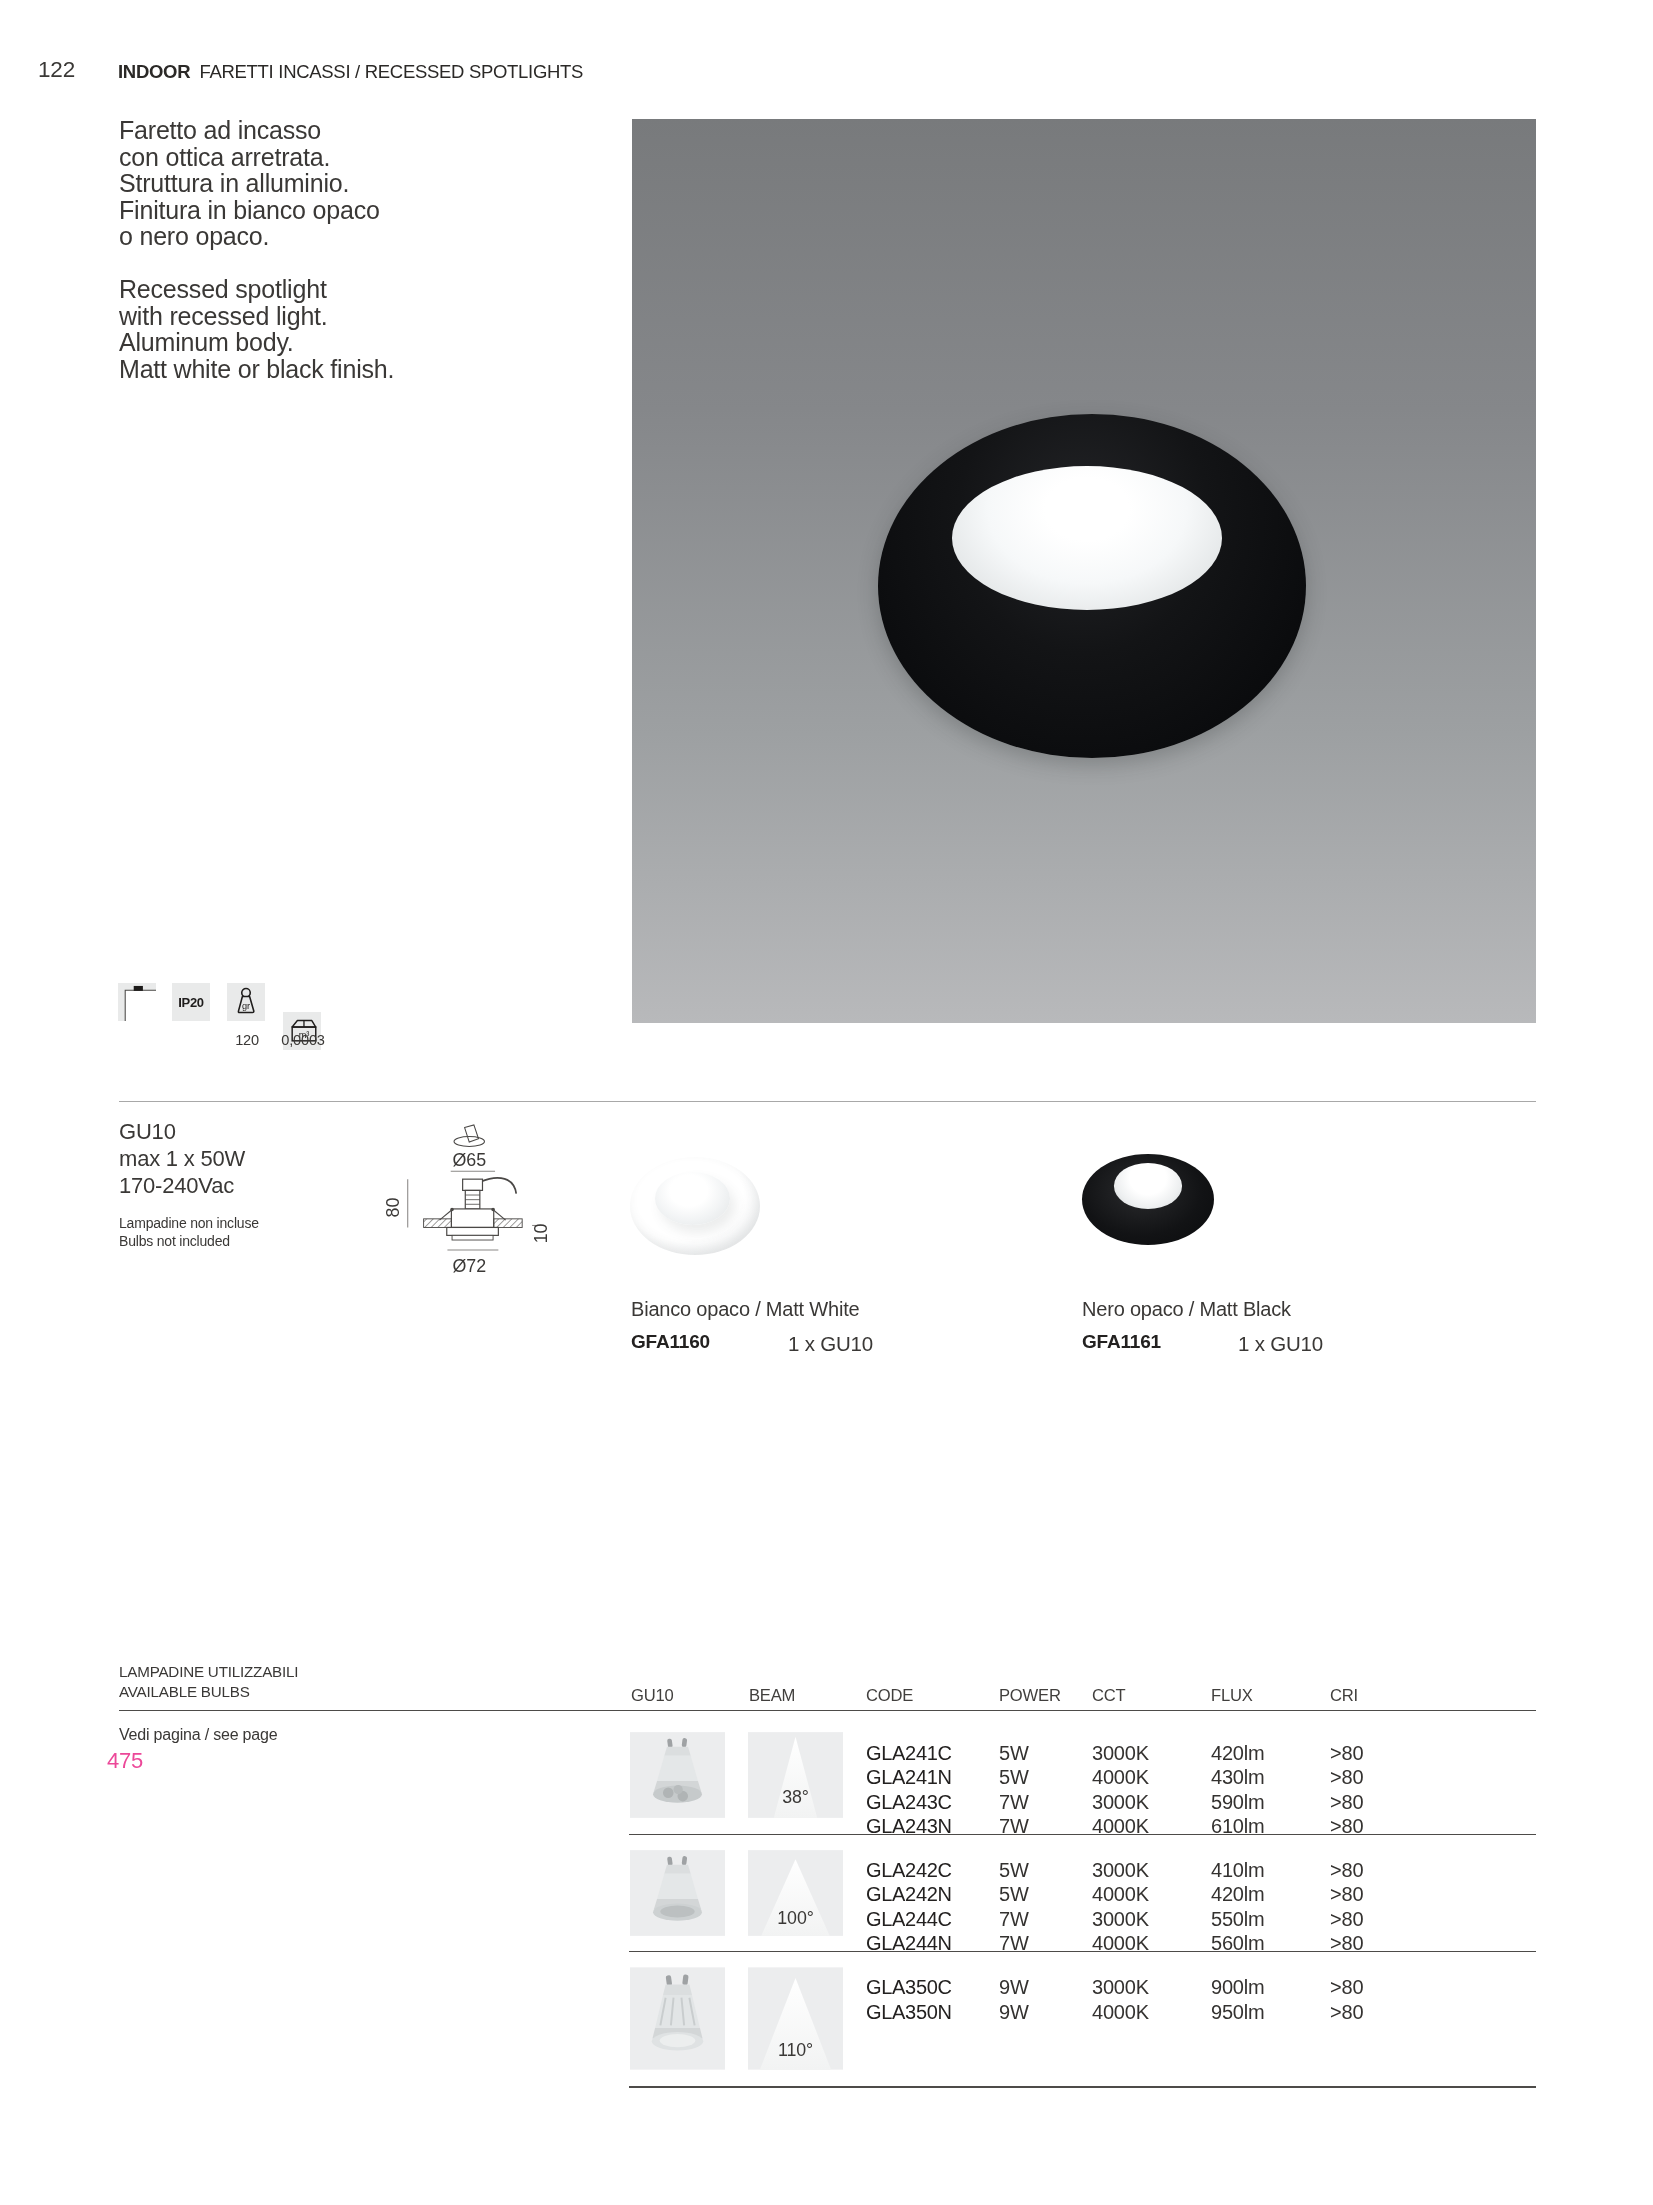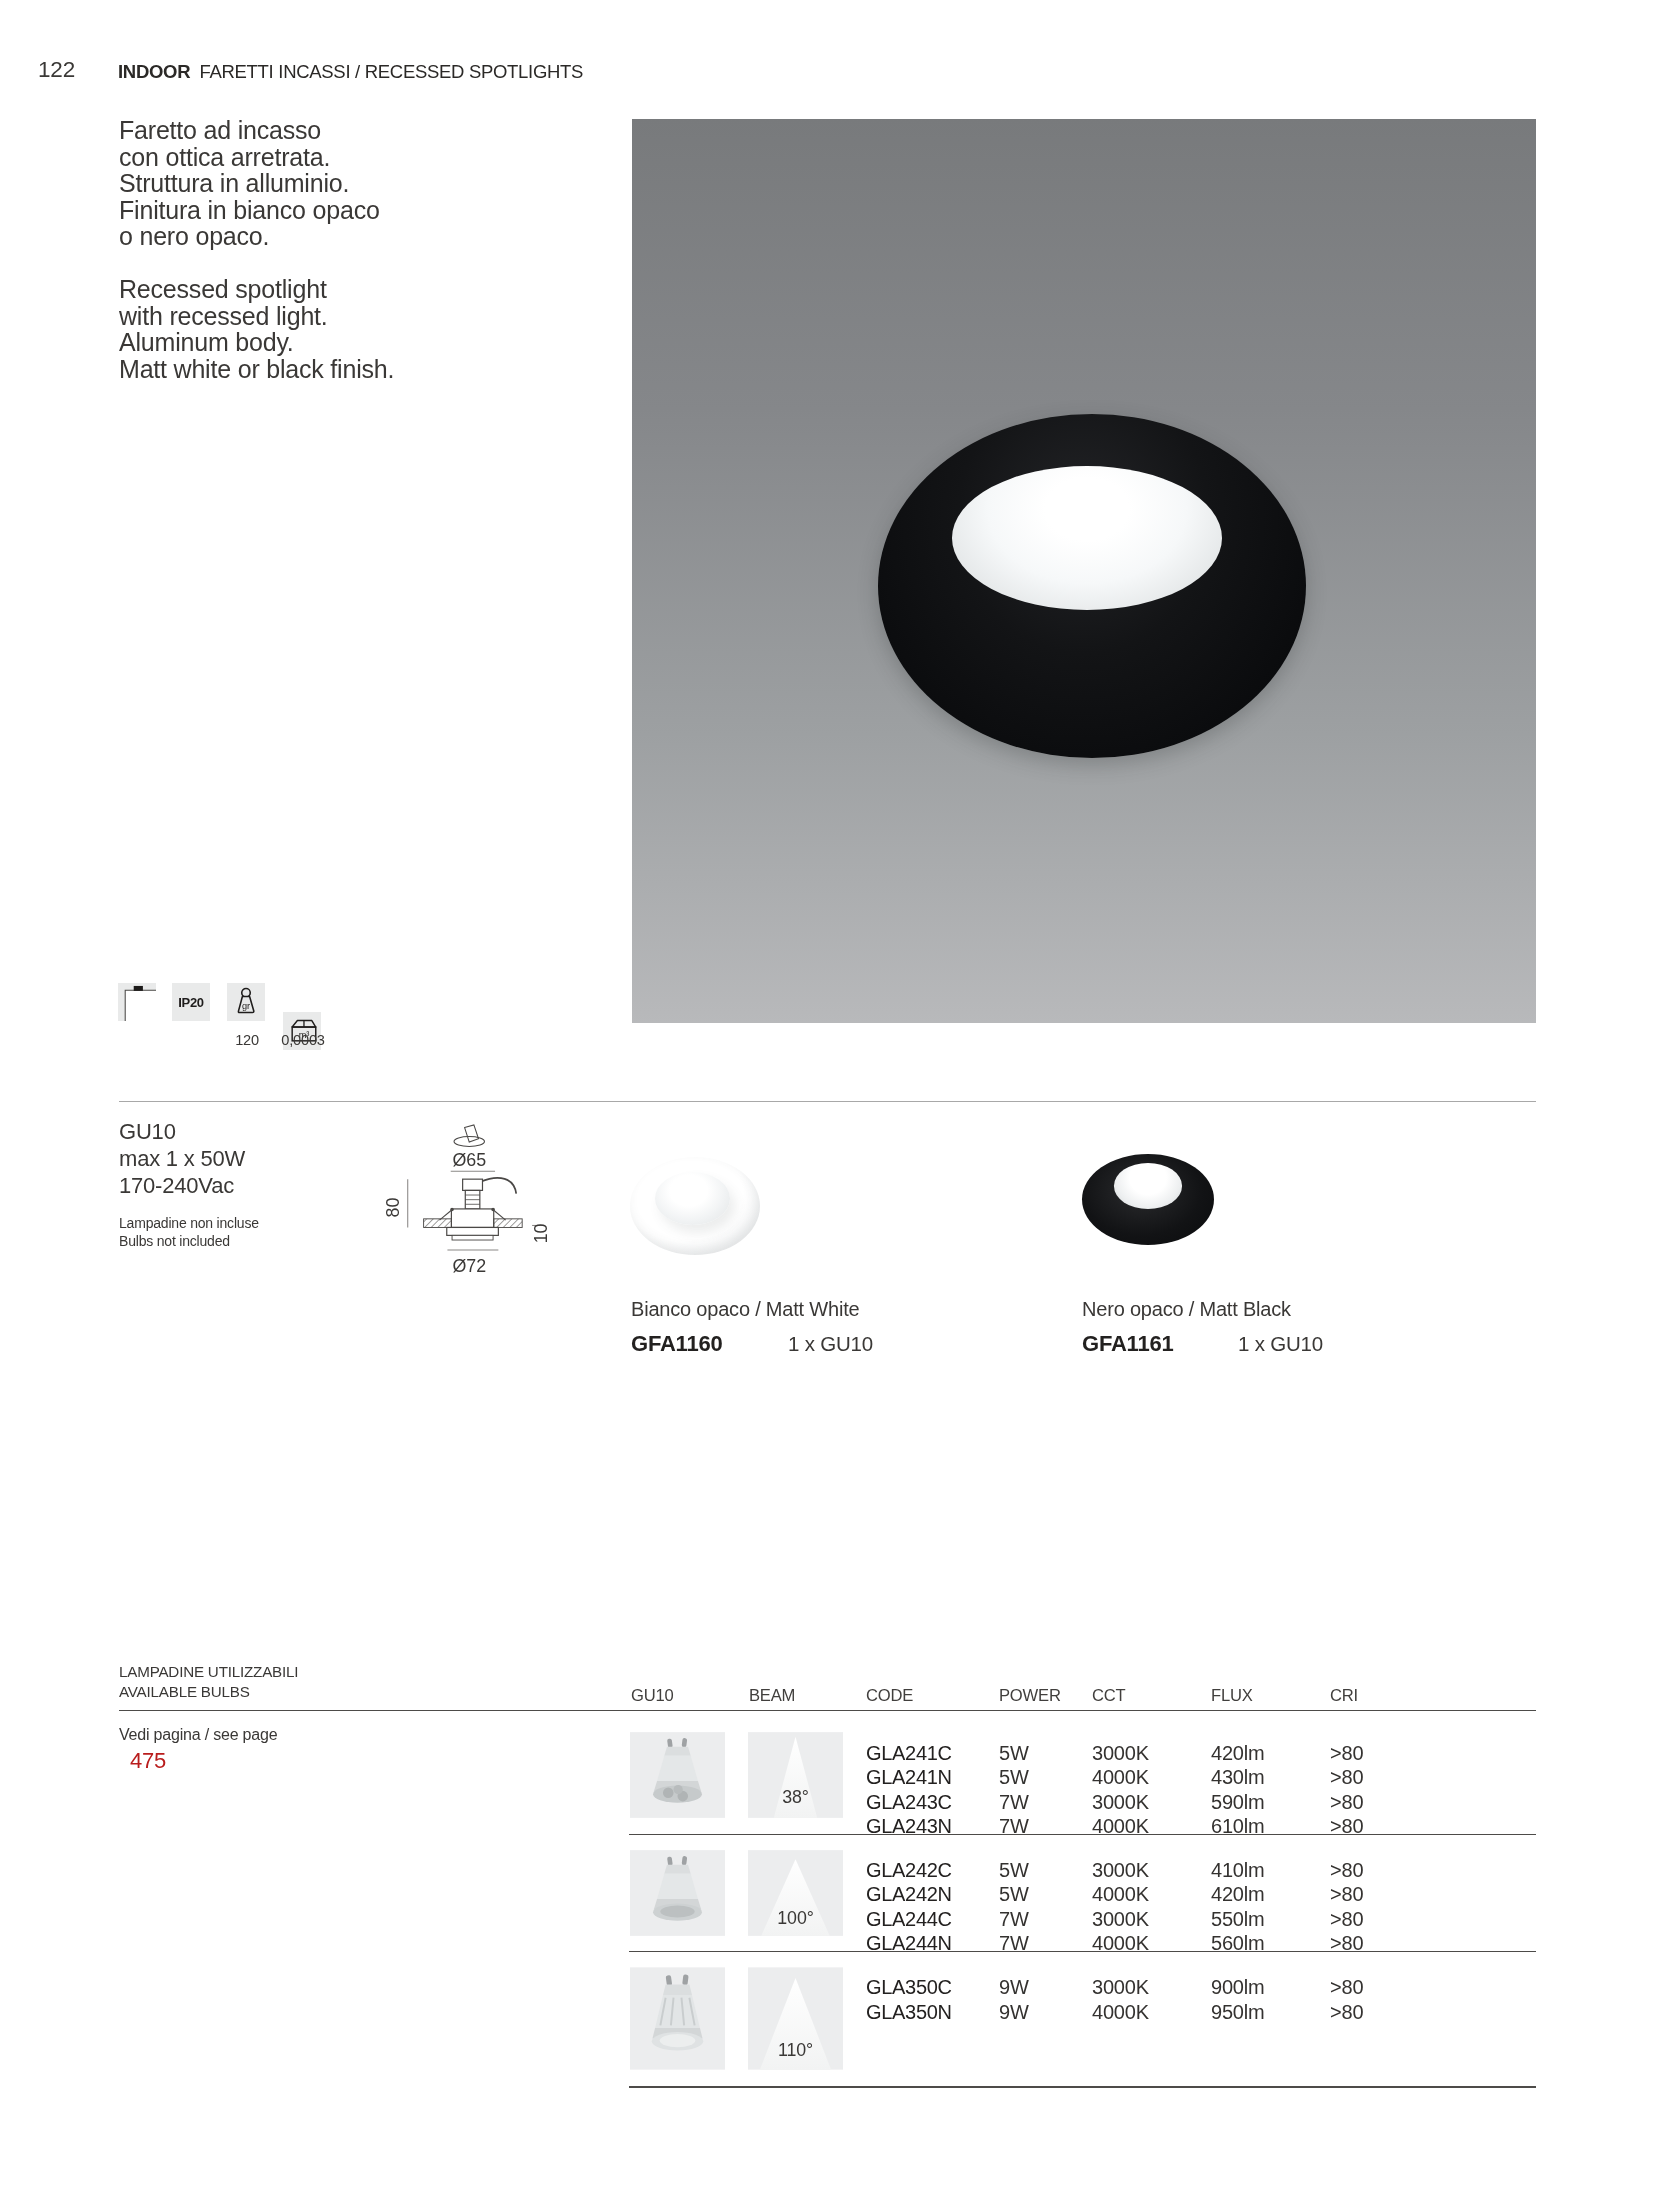--- a/index.html
+++ b/index.html
@@ -44,33 +44,33 @@
     background:radial-gradient(ellipse at 40% 36%,#ffffff 55%,#f4f5f6 76%,#e6e8e9 92%,#d9dbdc 100%);
     box-shadow:inset -3.3px -6px 10.6px rgba(70,75,78,0.10);}
   .thumb-white .lens{position:absolute;left:19%;top:15%;width:58%;height:54%;border-radius:50%;
     background:radial-gradient(ellipse at 45% 35%,#ffffff 32%,#f1f3f4 62%,#e0e3e4 100%);
     box-shadow:5.3px 8px 12px rgba(70,75,78,0.10);}
   .thumb-black{left:1082px;top:1154px;width:132px;height:91px;border-radius:50%;
     background:radial-gradient(ellipse at 45% 40%,#232426 18%,#121315 58%,#0a0b0c 100%);}
   .thumb-black .lens{position:absolute;left:24%;top:10%;width:52%;height:50%;border-radius:50%;
     background:radial-gradient(ellipse at 50% 32%,#ffffff 38%,#edeff0 68%,#ced2d3 100%);}
   .finish{top:1298px;font-size:20px;color:#3a3836;white-space:nowrap;}
-  .code-row{top:1331px;font-size:22px;color:#2b2927;white-space:nowrap;}
+  .code-row{top:1331px;font-size:19px;color:#2b2927;white-space:nowrap;}
   .code-row .code{font-weight:bold;color:#232120;}
   .fx1{left:631px;} .fx2{left:1082px;}
   .lamp1{left:788px;top:1332px;font-size:20.5px;color:#3a3836;}
   .lamp2{left:1238px;top:1332px;font-size:20.5px;color:#3a3836;}
   
   .bulbs-title{left:119px;top:1662px;font-size:15.2px;line-height:20px;color:#3a3836;}
   .col-head{top:1686px;font-size:16.6px;color:#413f3d;}
   .ch1{left:631px;} .ch2{left:749px;} .ch3{left:866px;} .ch4{left:999px;}
   .ch5{left:1092px;} .ch6{left:1211px;} .ch7{left:1330px;}
   .head-rule{left:119px;top:1710px;width:1417px;height:1.3px;background:#4d4b49;}
   .see-page{left:119px;top:1726px;font-size:16px;color:#3a3836;}
-  .see-page-num{left:130px;top:1748px;font-size:22px;color:#b91c1c;}
+  .see-page-num{left:107px;top:1748px;font-size:22px;color:#ec4899;}
   .photo-tile{width:95px;height:86px;}
   .g1{top:1732px;} .g2{top:1850px;} .g3{top:1967px;height:103px;}
   .px{left:630px;} .bx{left:748px;}
   .trow{left:866px;width:682px;height:24px;display:flex;font-size:20px;color:#343230;white-space:nowrap;}
   .trow .c0{width:133px;color:#232120;letter-spacing:-0.3px;}
   .trow .c1{width:93px;}
   .trow .c2{width:119px;}
   .trow .c3{width:119px;}
   .trow .c4{width:79px;}
   .sep{left:629px;width:907px;height:1.3px;background:#4d4b49;}

